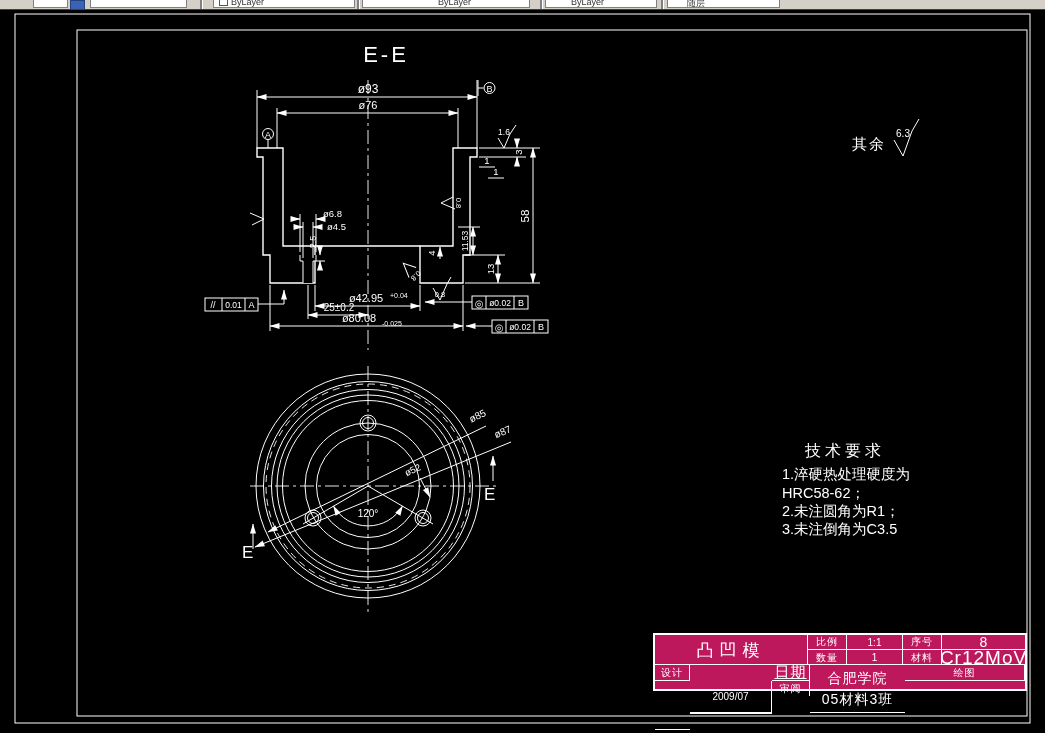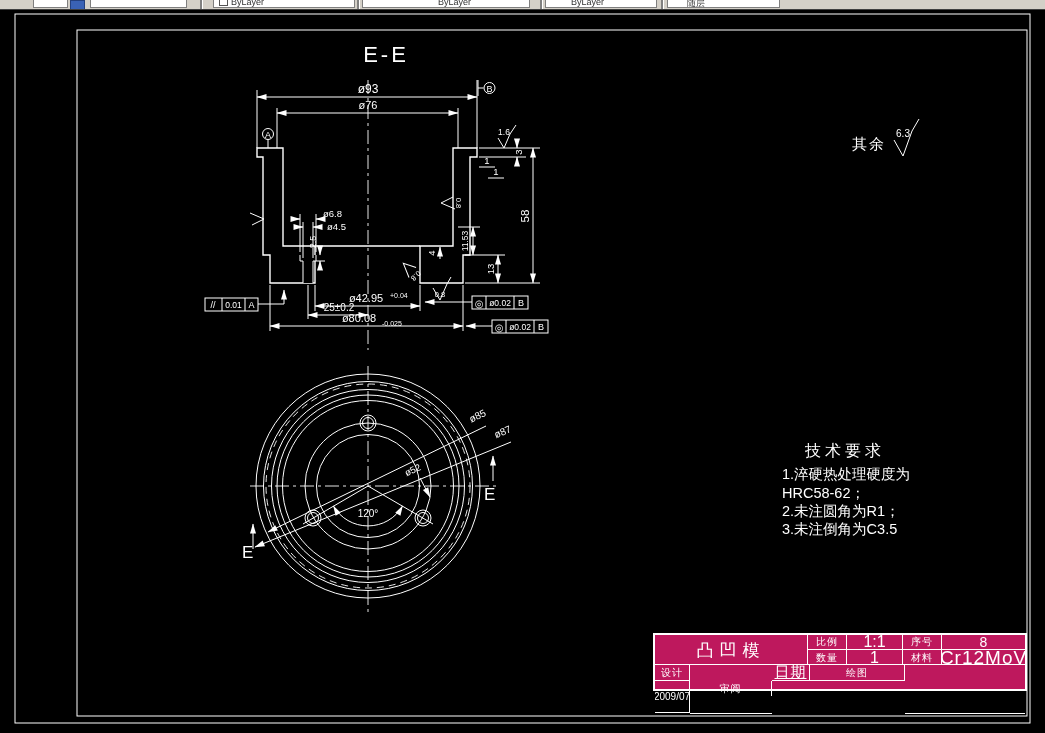--- a/index.html
+++ b/index.html
@@ -27,21 +27,21 @@
           border:2px solid #fff;box-sizing:border-box;background:#be185d;z-index:4;text-align:right;}
   .tb-grid{display:grid;box-sizing:border-box;}
   .cell{border-right:1px solid #fff;border-bottom:1px solid #fff;display:flex;align-items:center;
         justify-content:center;overflow:hidden;box-sizing:border-box;}
   .cell.last{border-right:none;}
   .cell.bot{border-bottom:none;}
   .top-grid{grid-template-columns:153px 39px 56px 39px 83px;grid-template-rows:15px 15px;height:30px;}
   .bot-grid{grid-template-columns:35px 82px 38px 95px 120px;grid-template-rows:16px 15px 17px;height:48px;}
   .partname{grid-row:span 2;font-size:17px;letter-spacing:6px;}
   .lbl{font-size:10px;letter-spacing:1px;}
-  .val{font-size:16px;}
+  .val{font-size:10px;}
   .material{font-size:19px;letter-spacing:1px;}
   .name{font-size:13px;letter-spacing:3px;margin-top:48px;}
   .datecell{grid-row:span 2;font-size:10px;}
   .project{grid-row:span 3;flex-direction:column;align-items:flex-start;justify-content:center;
            font-size:10.5px;line-height:1.35;padding-left:2px;}
   .org{grid-row:span 3;flex-direction:column;font-size:14px;line-height:1.5;letter-spacing:1px;}
 </style>
 </head>
 <body>
 
@@ -324,19 +324,23 @@
     <div class="cell last val" style="font-size:14px;">8</div>
     <div class="cell bot lbl">数量</div>
     <div class="cell bot val">1</div>
     <div class="cell bot lbl">材料</div>
     <div class="cell bot last material">Cr12MoV</div>
   </div>
   <div class="tb-grid bot-grid">
     <div class="cell lbl">设计</div>
     <div class="cell name">刘 雪</div>
     <div class="cell lbl" style="font-size:15px;text-decoration:underline;">日期</div>
+    <div class="cell last org">
+      <span>合肥学院</span>
+      <span>05材料3班</span>
+    </div>
     <div class="cell lbl">绘图</div>
     <div class="cell name">刘 雪</div>
     <div class="cell datecell">2009/07</div>
     <div class="cell bot lbl">审阅</div>
     <div class="cell bot name">蒋 克 荣</div>
   </div>
 </div>
 
 </body></html>

